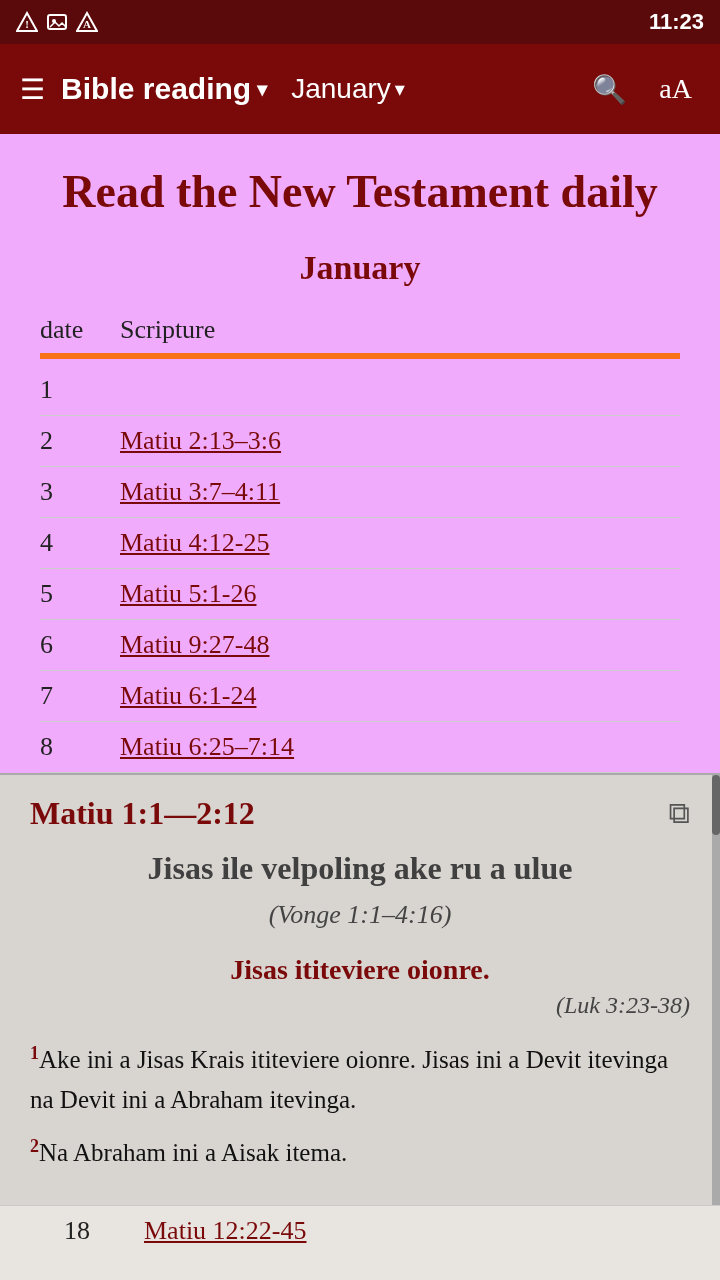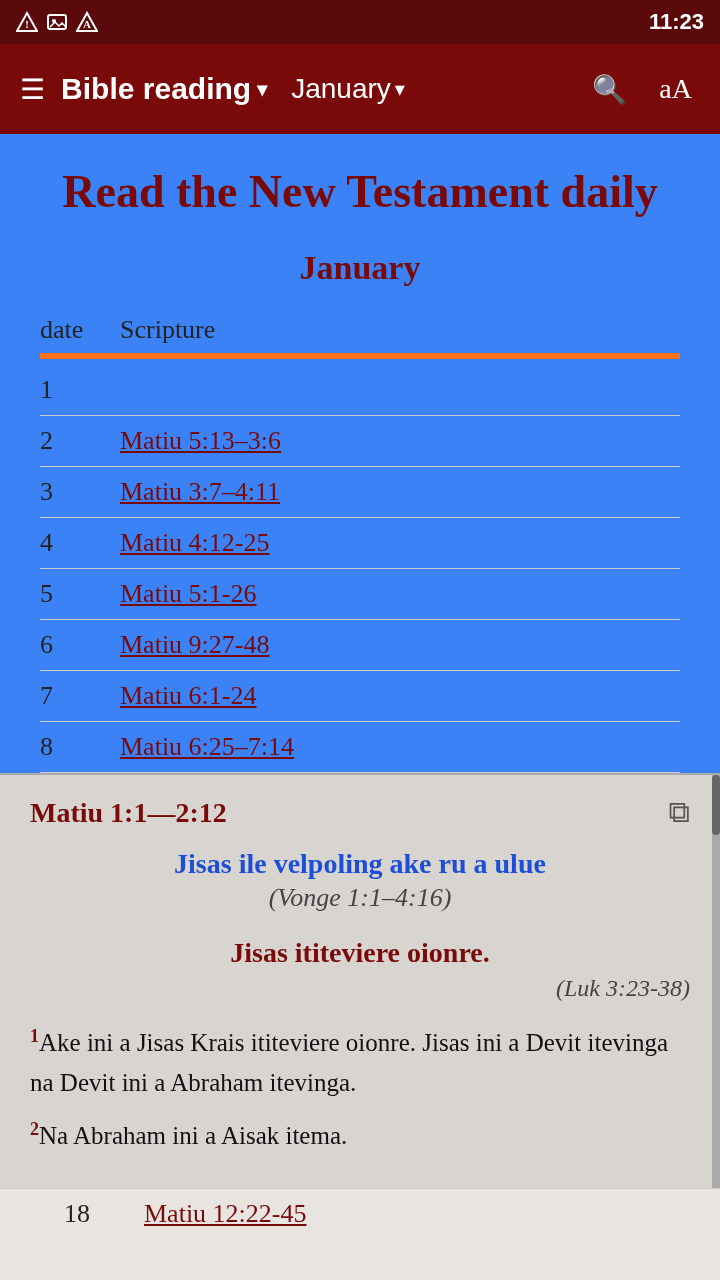--- a/index.html
+++ b/index.html
@@ -81,21 +81,21 @@
       cursor: pointer;
       padding: 4px 8px;
     }
     .dropdown-arrow {
       font-size: 20px;
     }
 
     
     .main-content {
       width: 720px;
-      background: #3b82f6;
+      background: #f0abfc;
       padding: 30px 40px 0 40px;
     }
 
     .page-title {
       text-align: center;
       font-size: 46px;
       font-weight: bold;
       color: #7a0a0a;
       line-height: 1.2;
       margin-bottom: 30px;
@@ -153,21 +153,21 @@
       margin-top: 0;
     }
 
     .panel-header {
       display: flex;
       align-items: center;
       justify-content: space-between;
       margin-bottom: 16px;
     }
     .panel-ref {
-      font-size: 28px;
+      font-size: 32px;
       font-weight: bold;
       color: #7a0a0a;
       text-align: center;
     }
     .panel-open-icon {
       font-size: 30px;
       color: #555;
       cursor: pointer;
     }
     .scroll-indicator {
@@ -180,23 +180,24 @@
     }
     .scroll-thumb {
       width: 8px;
       height: 60px;
       background: #666;
       border-radius: 4px;
     }
 
     .passage-title {
       text-align: center;
-      font-size: 28px;
-      font-weight: bold;
-      color: #1d4ed8;
+      font-size: 32px;
+      font-weight: bold;
+      color: #404040;
+      margin-bottom: 10px;
       line-height: 1.3;
     }
     .passage-subtitle {
       text-align: center;
       font-size: 26px;
       color: #444;
       font-style: italic;
       margin-bottom: 24px;
     }
     .section-heading {
@@ -300,21 +301,21 @@
     <div class="col-date">date</div>
     <div class="col-scripture">Scripture</div>
   </div>
 
   <div id="reading-list">
       <div class="reading-row">
         <span class="reading-num">1</span>
       </div>
       <div class="reading-row">
         <span class="reading-num">2</span>
-        <span class="reading-link">Matiu 5:13–3:6</span>
+        <span class="reading-link">Matiu 2:13–3:6</span>
       </div>
       <div class="reading-row">
         <span class="reading-num">3</span>
         <span class="reading-link">Matiu 3:7–4:11</span>
       </div>
       <div class="reading-row">
         <span class="reading-num">4</span>
         <span class="reading-link">Matiu 4:12-25</span>
       </div>
       <div class="reading-row">

